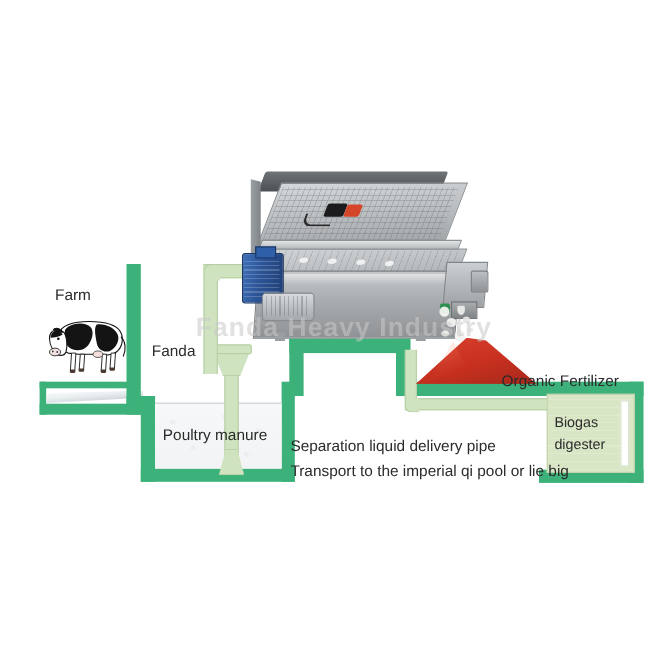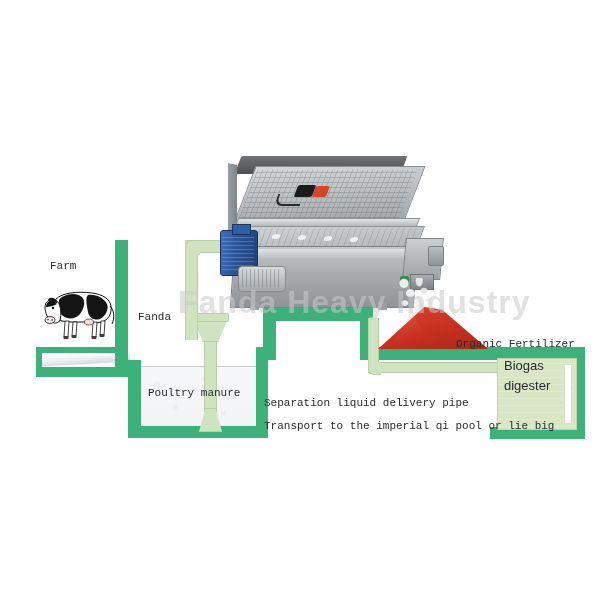--- a/index.html
+++ b/index.html
@@ -41,21 +41,21 @@
 
   
   .label {
     position: absolute;
     color: #2b2b2b;
     font-size: 13px;
     font-family: "Liberation Sans", sans-serif;
     white-space: nowrap;
     line-height: 1.35;
   }
-  .label-lg { font-size: 11px; font-family: Liberation Mono, monospace; }
+  .label-lg { font-size: 14px; }
 
   
   .pit-wall { position: absolute; background: #3cb27a; }
   .pit-inner {
     position: absolute;
     background: #f4f5f6;
   }
 
   
   .digester {
@@ -71,21 +71,21 @@
     line-height: 1.5;
   }
 
   
   .pile { position: absolute; }
 
   
   .watermark {
     position: absolute;
     color: rgba(200,200,200,0.55);
-    font-size: 32px;
+    font-size: 24px;
     font-weight: bold;
     letter-spacing: 1px;
     white-space: nowrap;
     font-family: "Liberation Sans", sans-serif;
     pointer-events: none;
   }
 
   
   .machine { position: absolute; }
 </style>
@@ -314,20 +314,20 @@
   <div class="label label-lg" style="left:138px; top:310px;">Fanda</div>
 
   <div class="label label-lg" style="left:264px; top:396px;">Separation liquid delivery pipe</div>
 
   <div class="label label-lg" style="left:148px; top:386px;">Poultry manure</div>
 
   <div class="label label-lg" style="left:264px; top:419px;text-align:right;">Transport to the imperial qi pool or lie big</div>
 
   <div class="label label-lg" style="left:456px; top:337px;">Organic Fertilizer</div>
 
-  <div class="digester-label" style="left:504px; top:356px; width:70px;">
+  <div class="digester-label" style="left:504px; top:374px; width:70px;">
     <div>Biogas</div>
     <div>digester</div>
   </div>
 
   <div class="watermark" style="left:178px; top:284px;">Fanda Heavy Industry</div>
 
 </div>
 
 </body></html>

